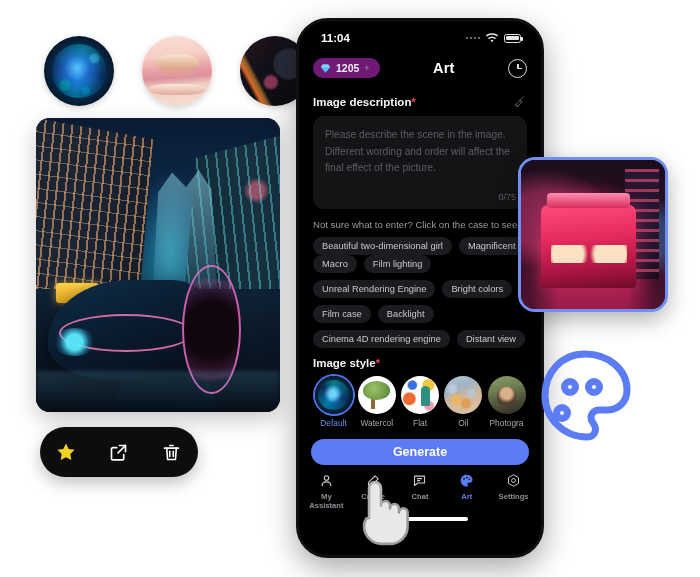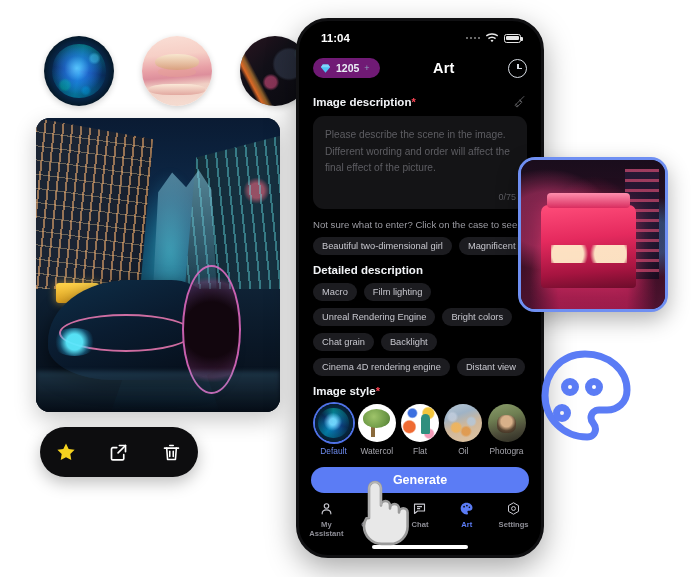--- a/index.html
+++ b/index.html
@@ -427,34 +427,31 @@
         <div class="ta-count">0/75</div>
       </div>
 
       <div class="hint">Not sure what to enter? Click on the case to see:</div>
 
       <div class="chip-scroll">
         <div class="chip">Beautiful two-dimensional girl</div>
         <div class="chip">Magnificent al</div>
       </div>
 
-      <div class="sec-label">
-        <span>Detailed description</span>
-      </div>
 
       <div class="chip-row">
         <div class="chip">Macro</div>
         <div class="chip">Film lighting</div>
       </div>
       <div class="chip-row">
         <div class="chip">Unreal Rendering Engine</div>
         <div class="chip">Bright colors</div>
       </div>
       <div class="chip-row">
-        <div class="chip">Chat grain</div>
+        <div class="chip">Film case</div>
         <div class="chip">Backlight</div>
       </div>
       <div class="chip-row">
         <div class="chip">Cinema 4D rendering engine</div>
         <div class="chip">Distant view</div>
       </div>
 
       <div class="sec-label">
         <span>
           <span>Image style</span><span class="req">*</span>

